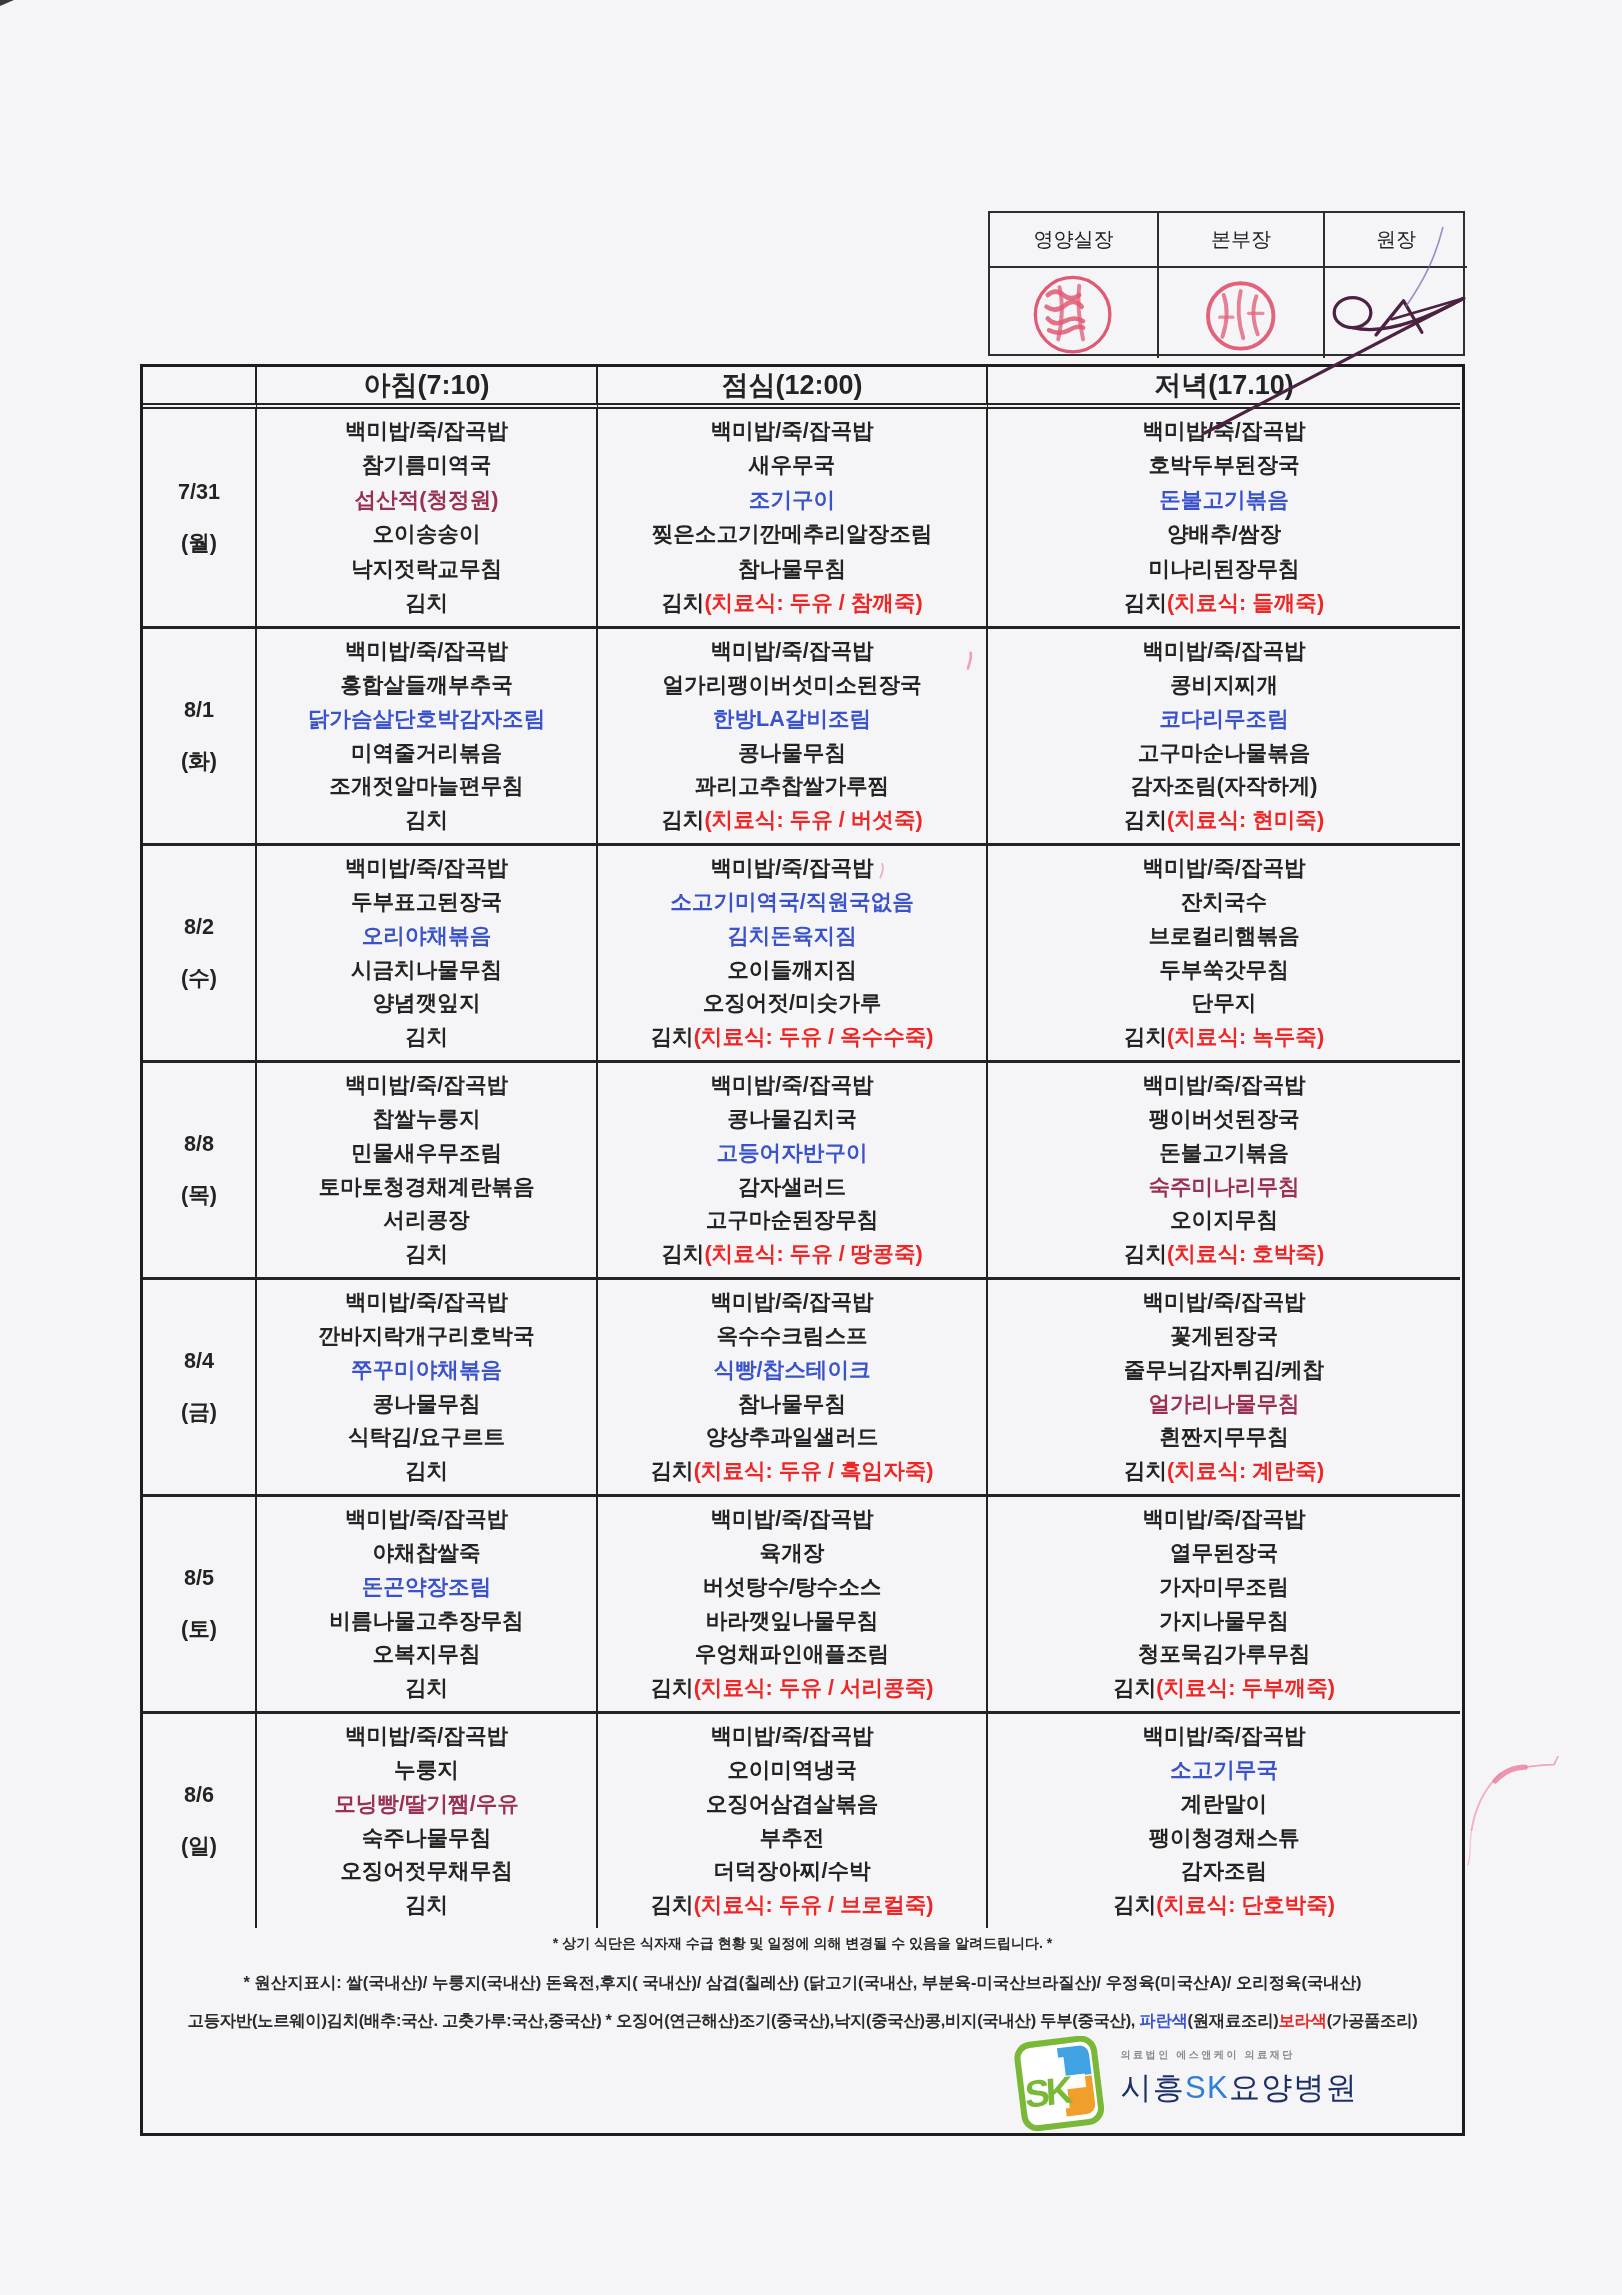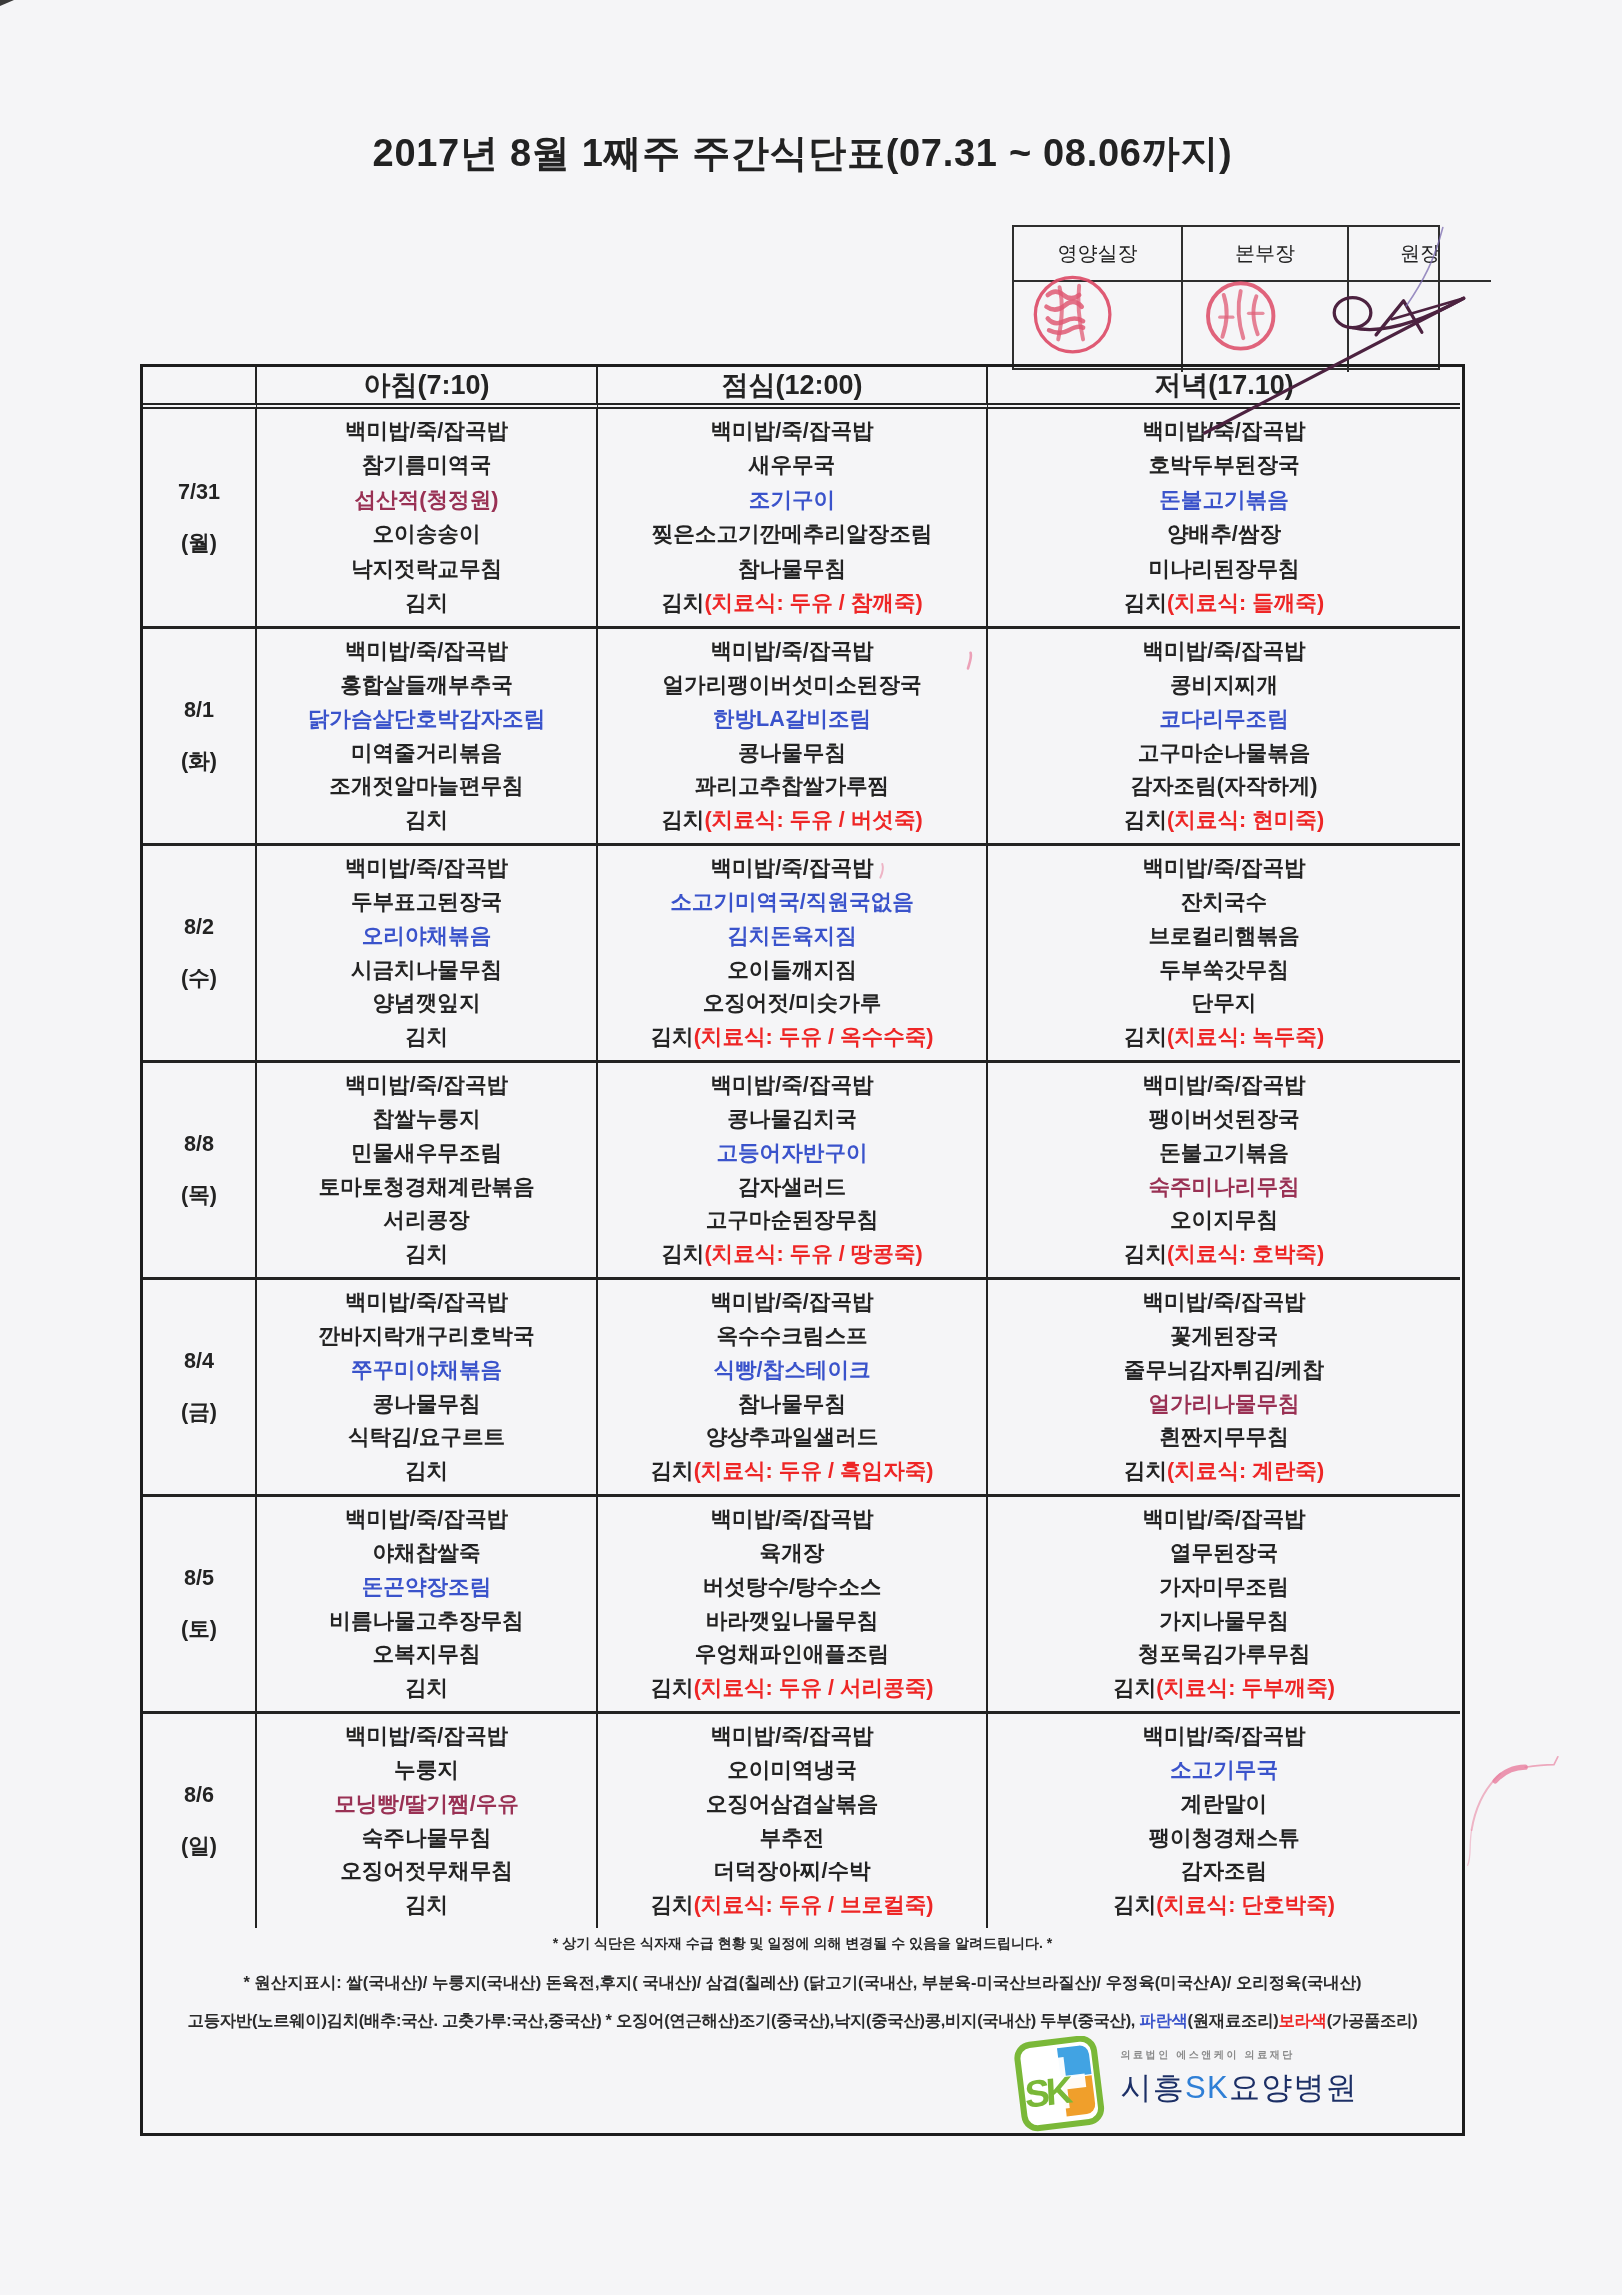--- a/index.html
+++ b/index.html
@@ -10,23 +10,23 @@
   }
   html,body{margin:0;padding:0;}
   body{font-family:"Liberation Sans","DejaVu Sans",sans-serif;background:#e9e9ec;}
   .page{position:relative;width:1622px;height:2295px;background:var(--paper);overflow:hidden;color:var(--ink);}
   .corner{position:absolute;left:0;top:0;width:0;height:0;border-top:6.5px solid #3a3a3a;border-right:14.4px solid transparent;}
 
   .title{position:absolute;left:140px;top:128px;width:1325px;margin:0;text-align:center;
     font-size:38px;font-weight:800;letter-spacing:0.7px;color:#222;}
 
   
-  .approval{position:absolute;left:988px;top:225px;width:428px;height:145px;
+  .approval{position:absolute;left:988px;top:211px;width:477px;height:145px;
     display:grid;grid-template-columns:169px 166px 142px;grid-template-rows:55px 90px;
-    border:2.6px solid #2e2e2e;box-sizing:border-box;background:transparent;margin-left:24px;}
+    border:2.6px solid #2e2e2e;box-sizing:border-box;background:transparent;}
   .ap-cell{border-right:2px solid #2e2e2e;border-bottom:2px solid #2e2e2e;box-sizing:border-box;
     display:flex;align-items:center;justify-content:center;font-size:20px;font-weight:500;}
   .ap-cell:nth-child(3n){border-right:none;}
   .ap-cell:nth-child(n+4){border-bottom:none;}
 
   
   .menu-table{position:absolute;left:140px;top:364px;width:1325px;height:1772px;
     border:3.9px solid #1d1d1d;box-sizing:border-box;
     display:grid;grid-template-columns:114px 341px 390px 472px;grid-template-rows:42px repeat(7,217px);}
   .mcell{box-sizing:border-box;border-right:2px solid var(--bd);display:flex;flex-direction:column;
@@ -60,21 +60,20 @@
   .sig-thin{stroke:#7b6bb0;fill:none;stroke-linecap:round;}
   .pink{stroke:var(--pink);fill:none;stroke-linecap:round;}
 </style>
 </head>
 <body>
 
 <div class="page">
 
   <div class="corner"></div>
 
-  <h1 class="title">2017년 8월 1째주 주간식단표(07.31 ~ 08.06까지)</h1>
 
   <div class="approval">
     <div class="ap-cell">
         <span>영양실장</span>
       </div>
     <div class="ap-cell">
         <span>본부장</span>
       </div>
     <div class="ap-cell">
         <span>원장</span>

